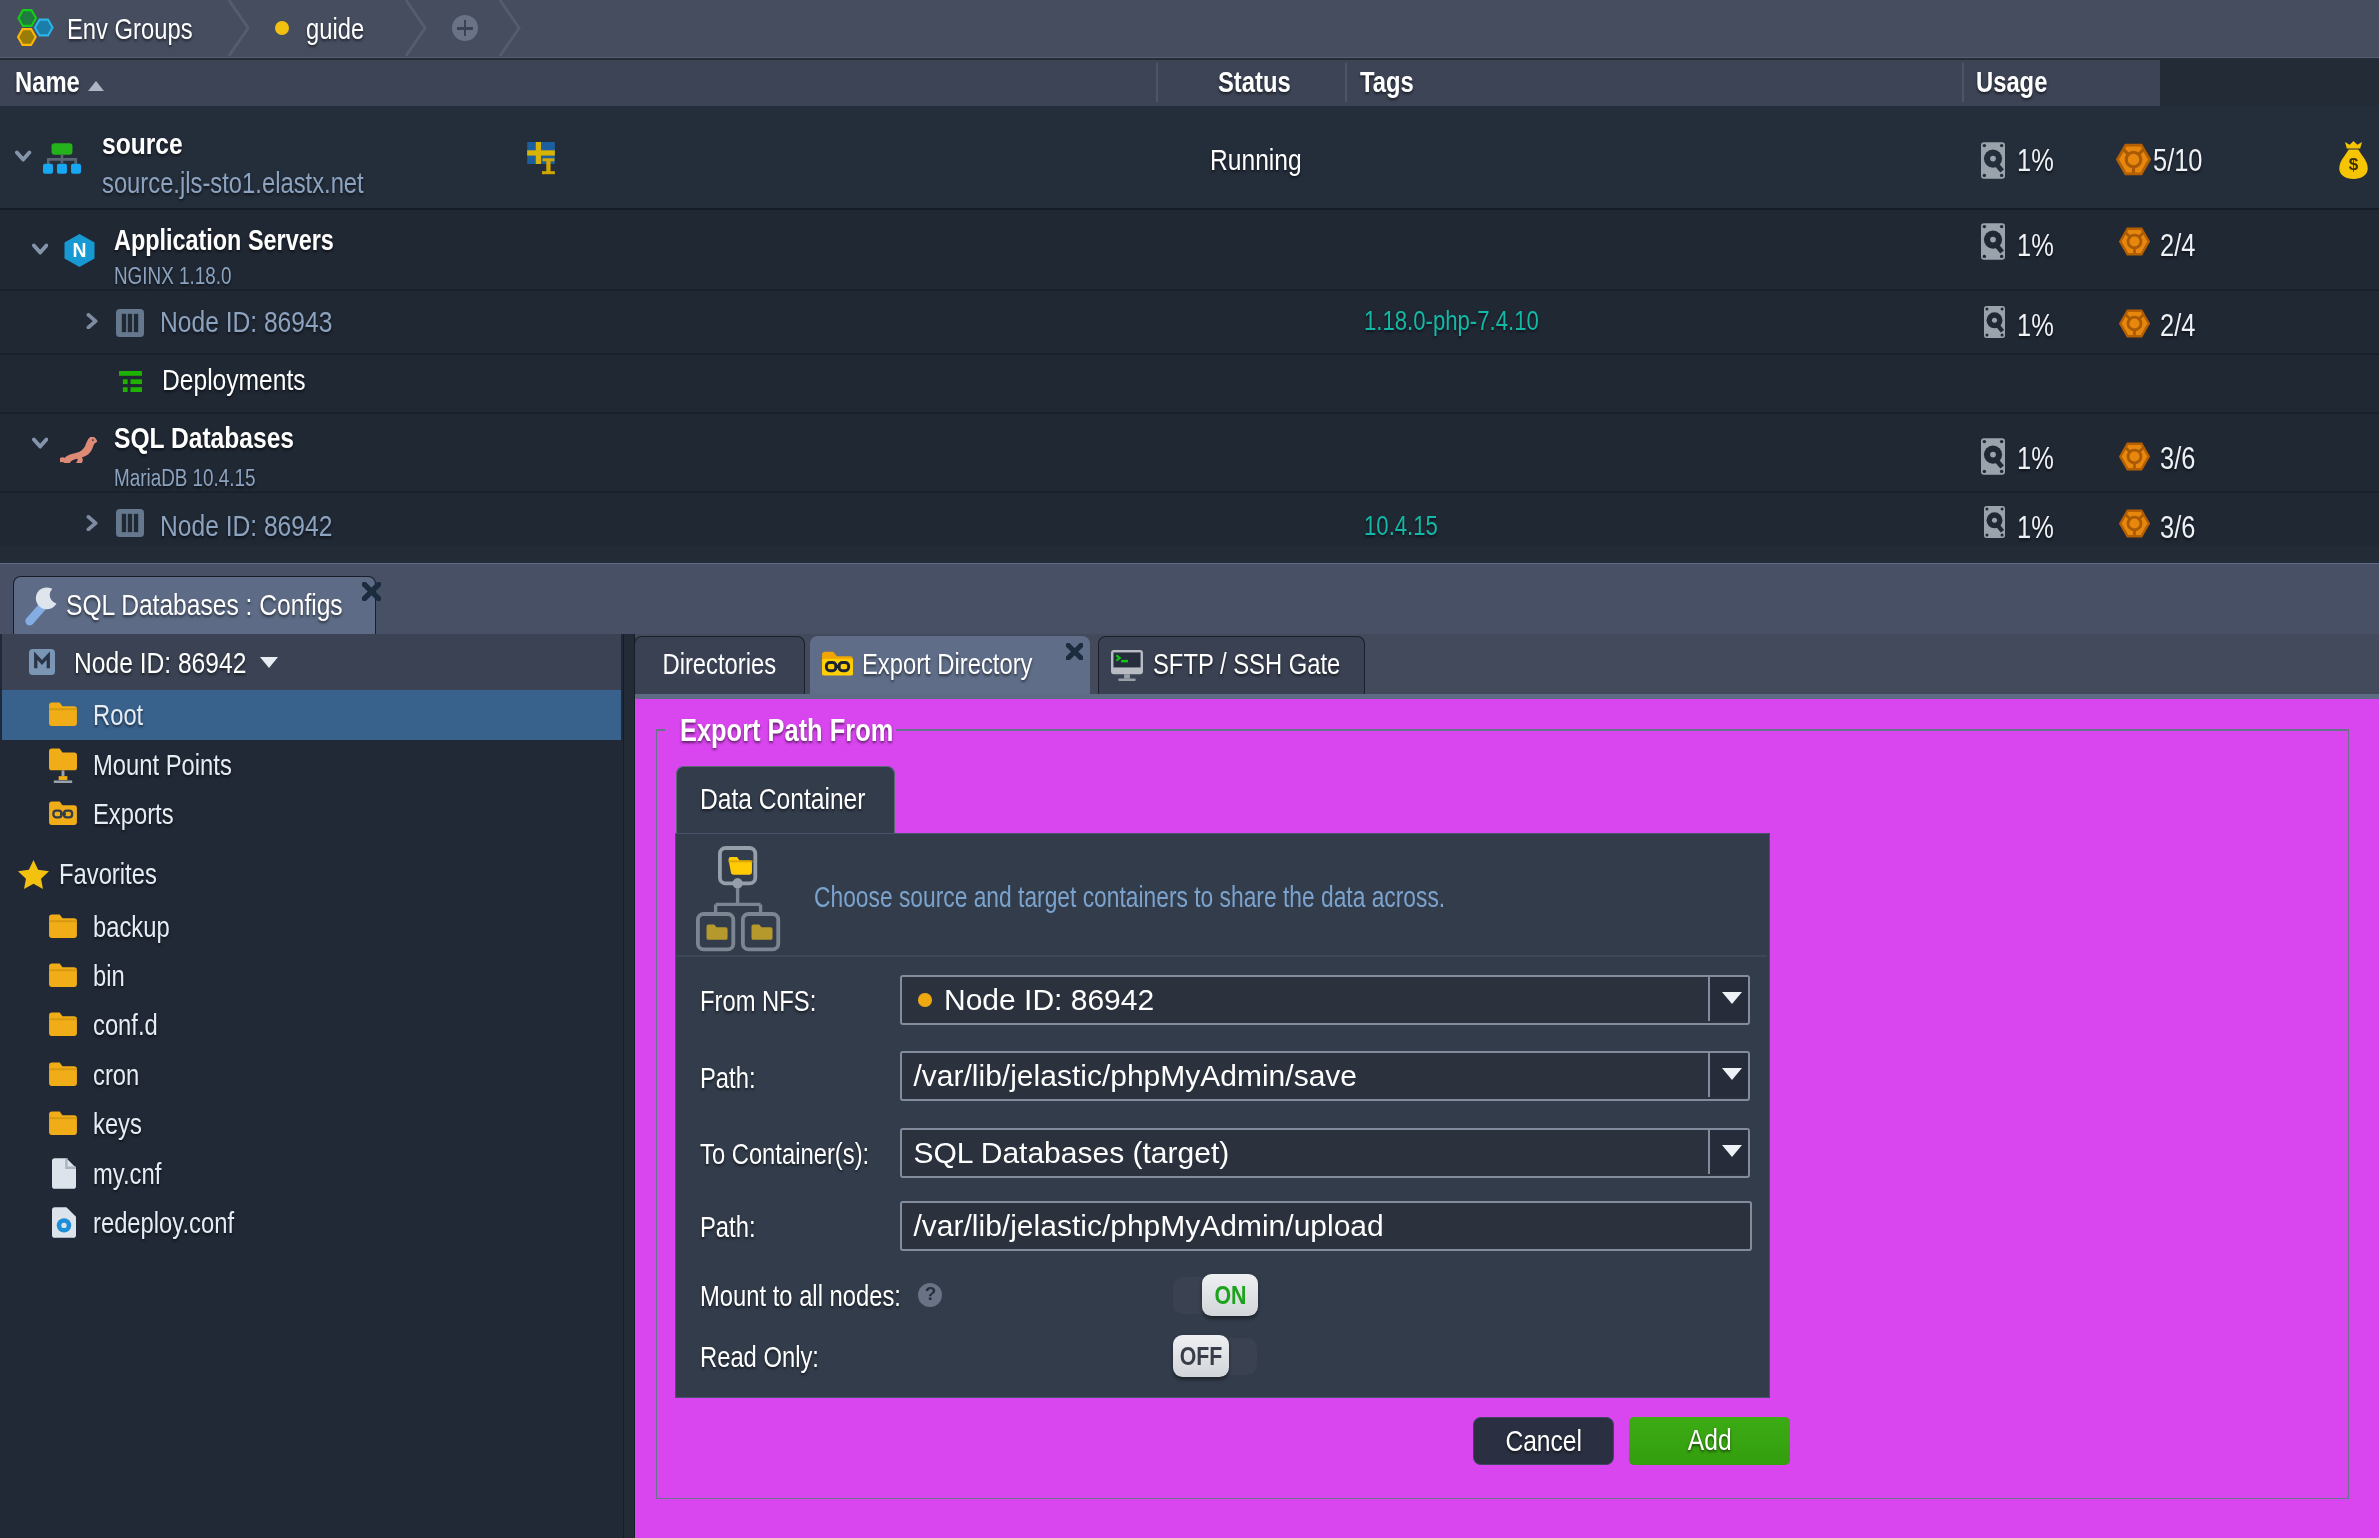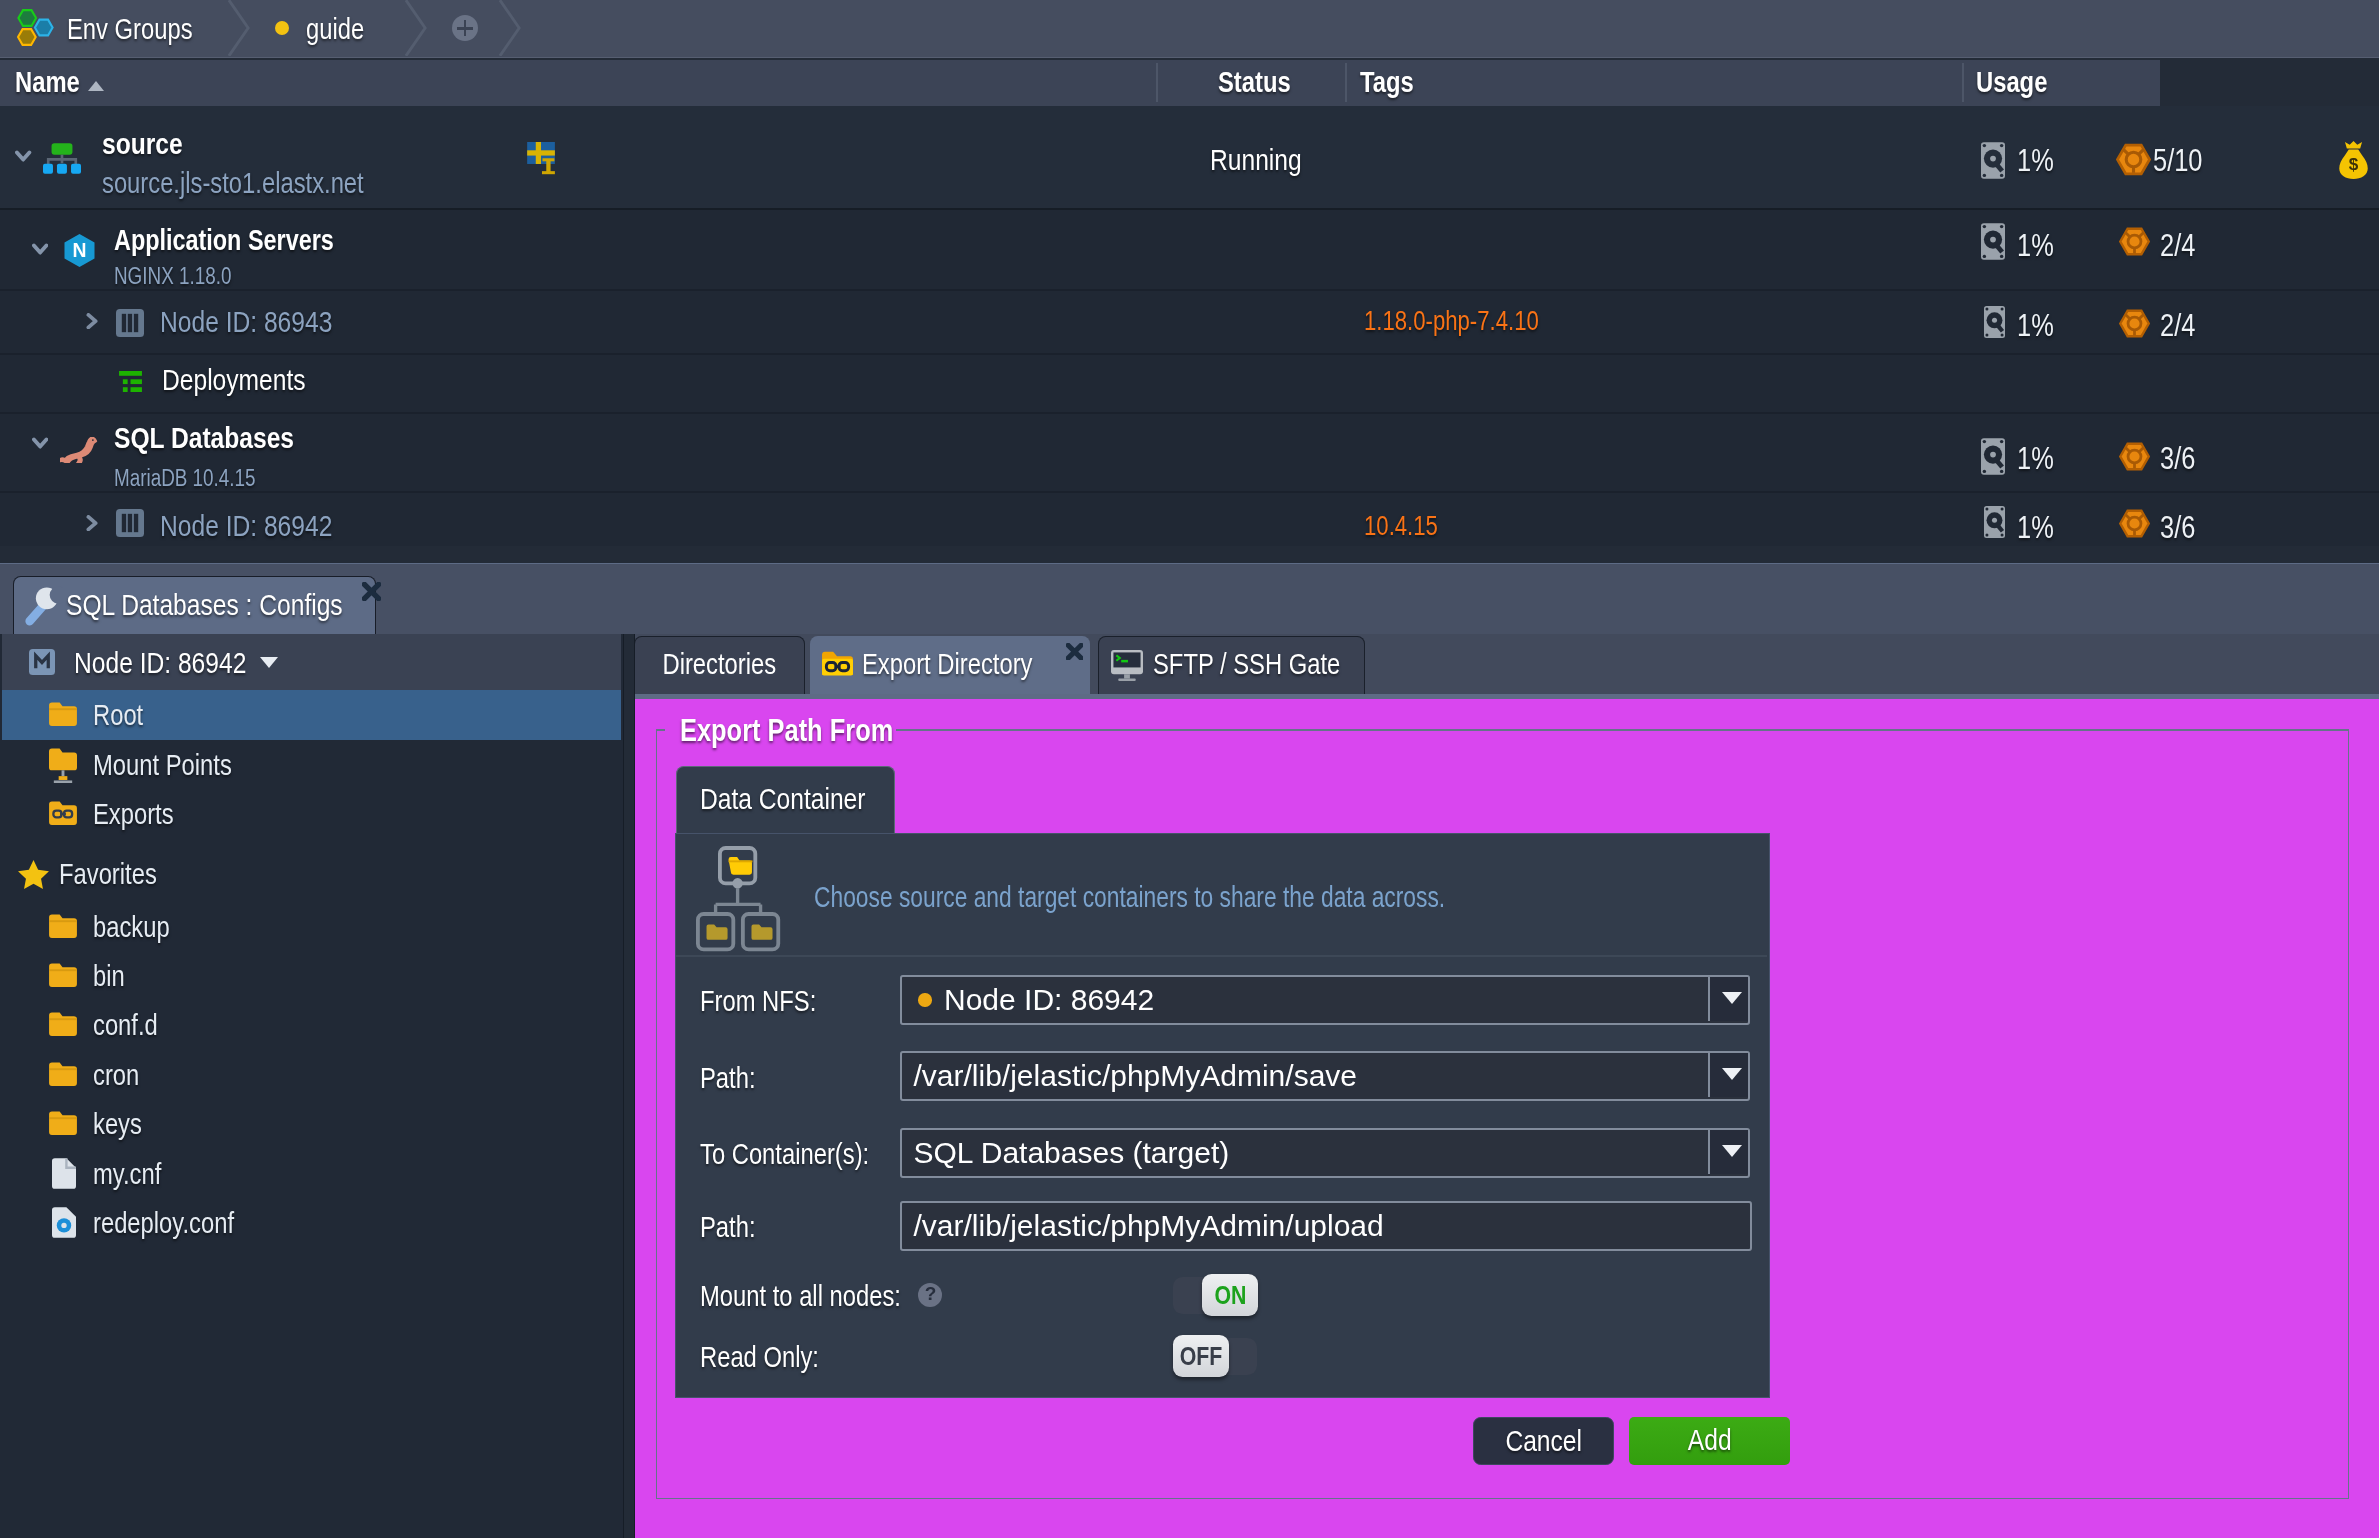--- a/index.html
+++ b/index.html
@@ -19,21 +19,21 @@
 .hdiv { position:absolute; top:2.9px; width:1.9px; height:39px; background:#4d5668; }
 .htext { font-size:29px; font-weight:bold; color:#fff; }
 
 
 #tbody { left:0; top:106px; width:2380px; height:440px; background:#202834; }
 .sep { position:absolute; left:0; width:2380px; height:1.9px; background:#1a212c; }
 .t-title { font-size:30px; font-weight:bold; color:#fff; }
 .t-sub { font-size:29px; color:#8ca3c0; }
 .t-node { font-size:30px; color:#8ca3c0; }
 .t-white { font-size:30px; color:#fff; }
-.t-tag { font-size:27px; color:#f97316; }
+.t-tag { font-size:27px; color:#14b8a6; }
 .u-pct { font-size:31px; color:#eef2f6; }
 
 
 #bpanel { left:0; top:546px; width:2380px; height:992px; background:#232b37;margin-top:17px; }
 #bphead { position:absolute; left:0; top:0; width:2380px; height:71px; background:#475064; border-top:1.9px solid #5d6b85; }
 #bptab { position:absolute; left:12.5px; top:11.5px; width:363px; height:60px; background:#5d6b86; border:1.9px solid #181d28; border-bottom:none; border-radius:7.7px 7.7px 0 0; }
 #sidebar { position:absolute; left:0px; top:71px; width:623px; height:921px; background:#212936; }
 #sbhead { position:absolute; left:1.9px; top:0; width:619px; height:56px; background:#3a4253; }
 .sbrow { position:absolute; left:1.9px; width:619px; height:50px; font-size:29px; color:#e6ecf3; }
 #rpanel { position:absolute; left:623px; top:71px; width:1757px; height:921px; background:#424a5c; }

